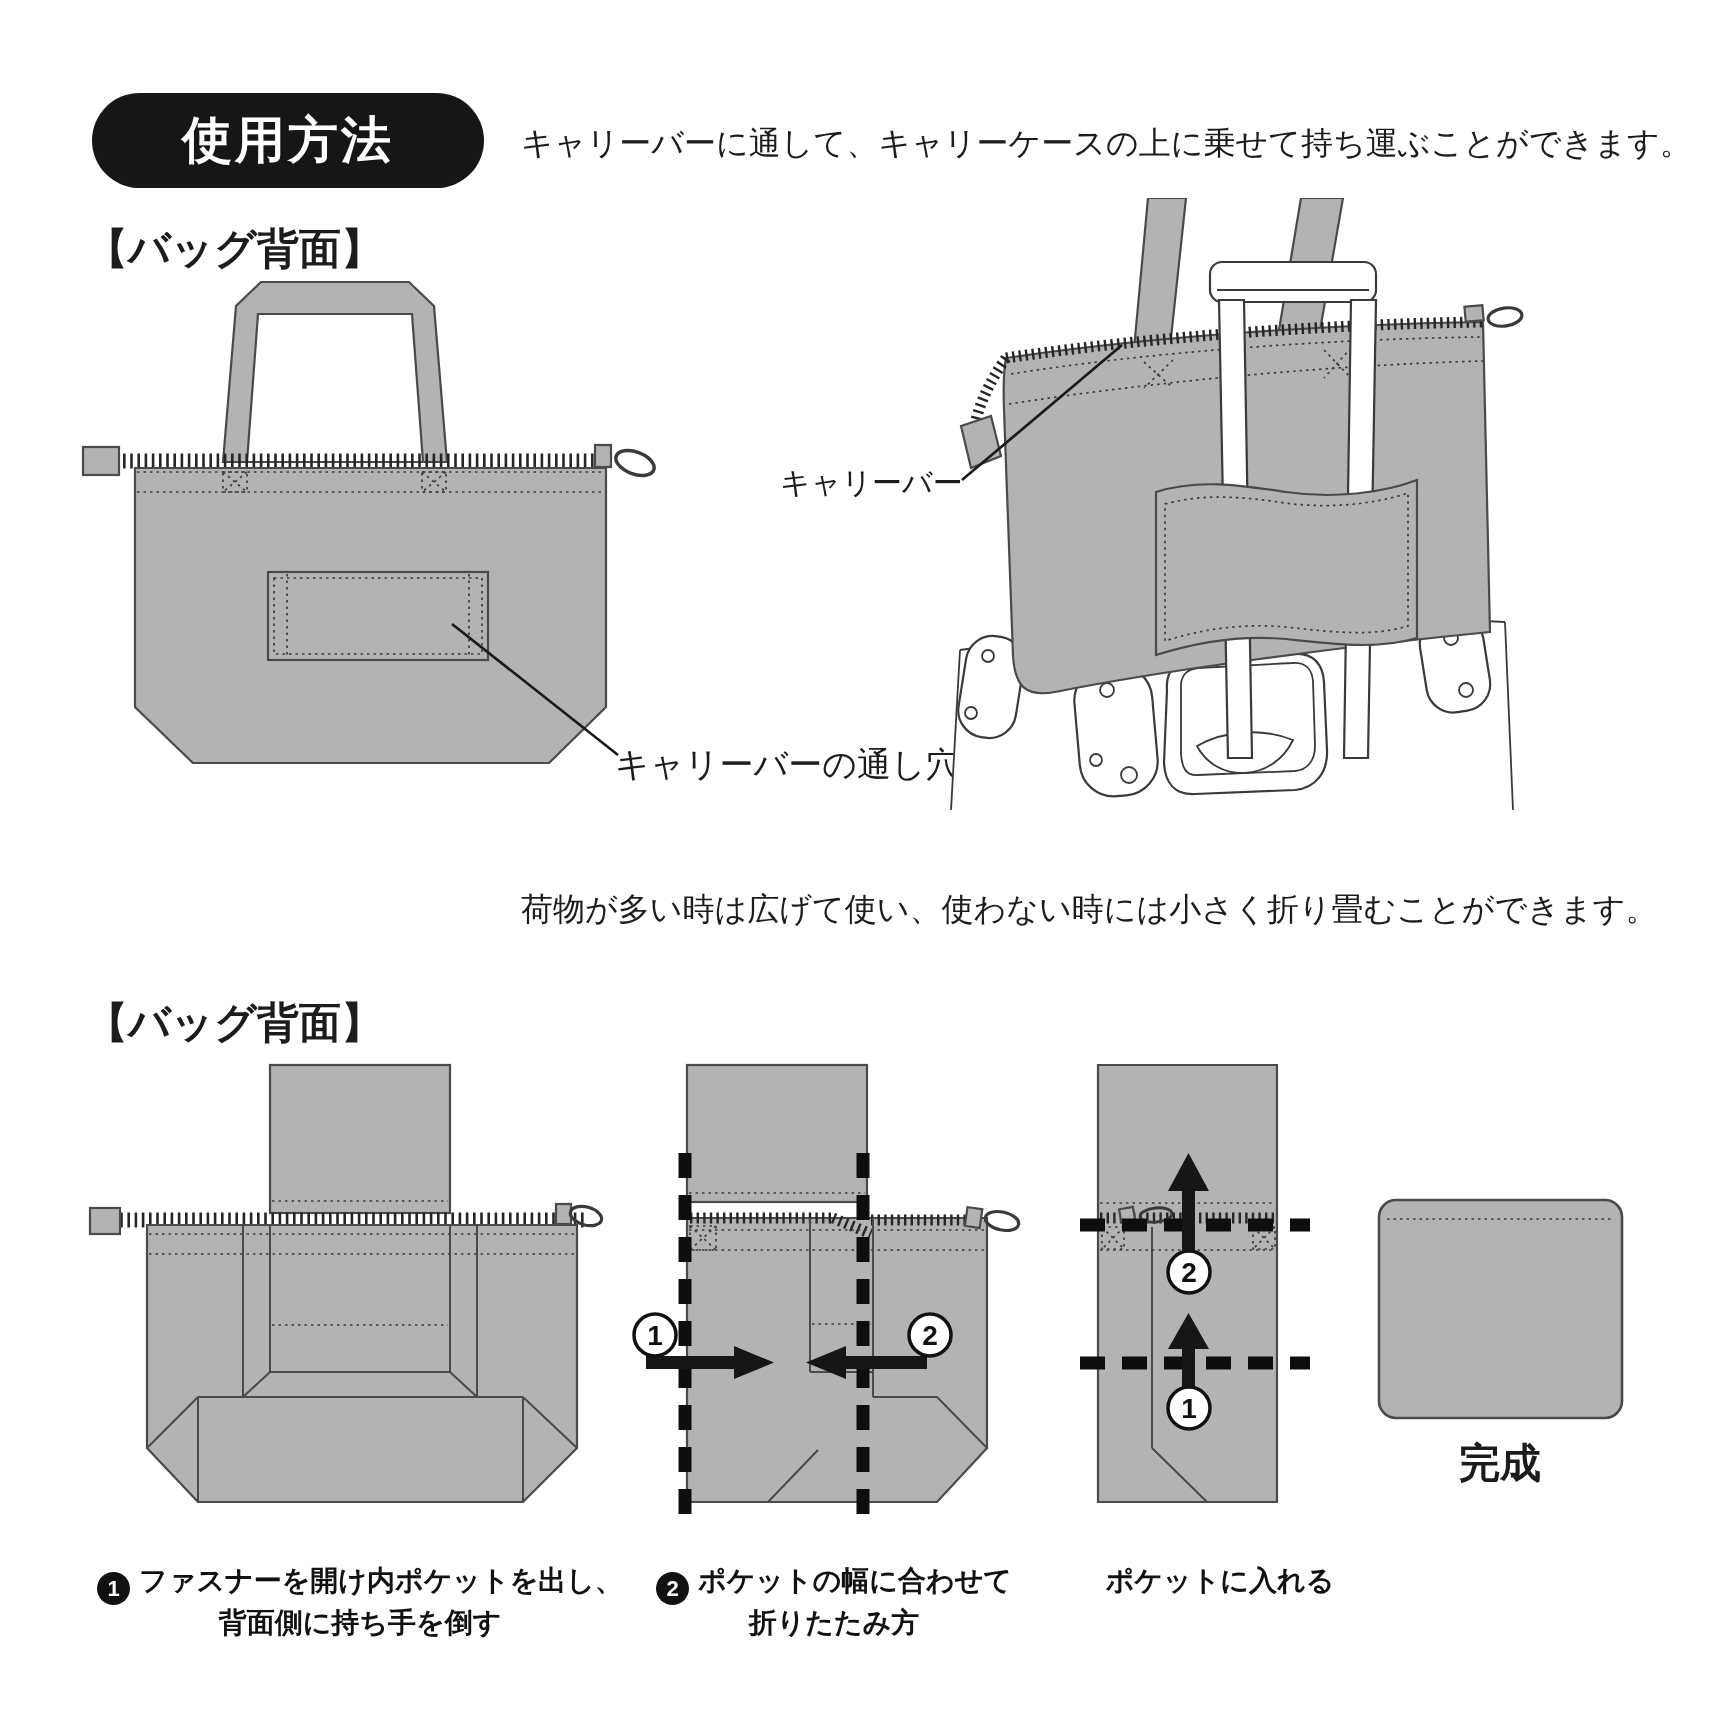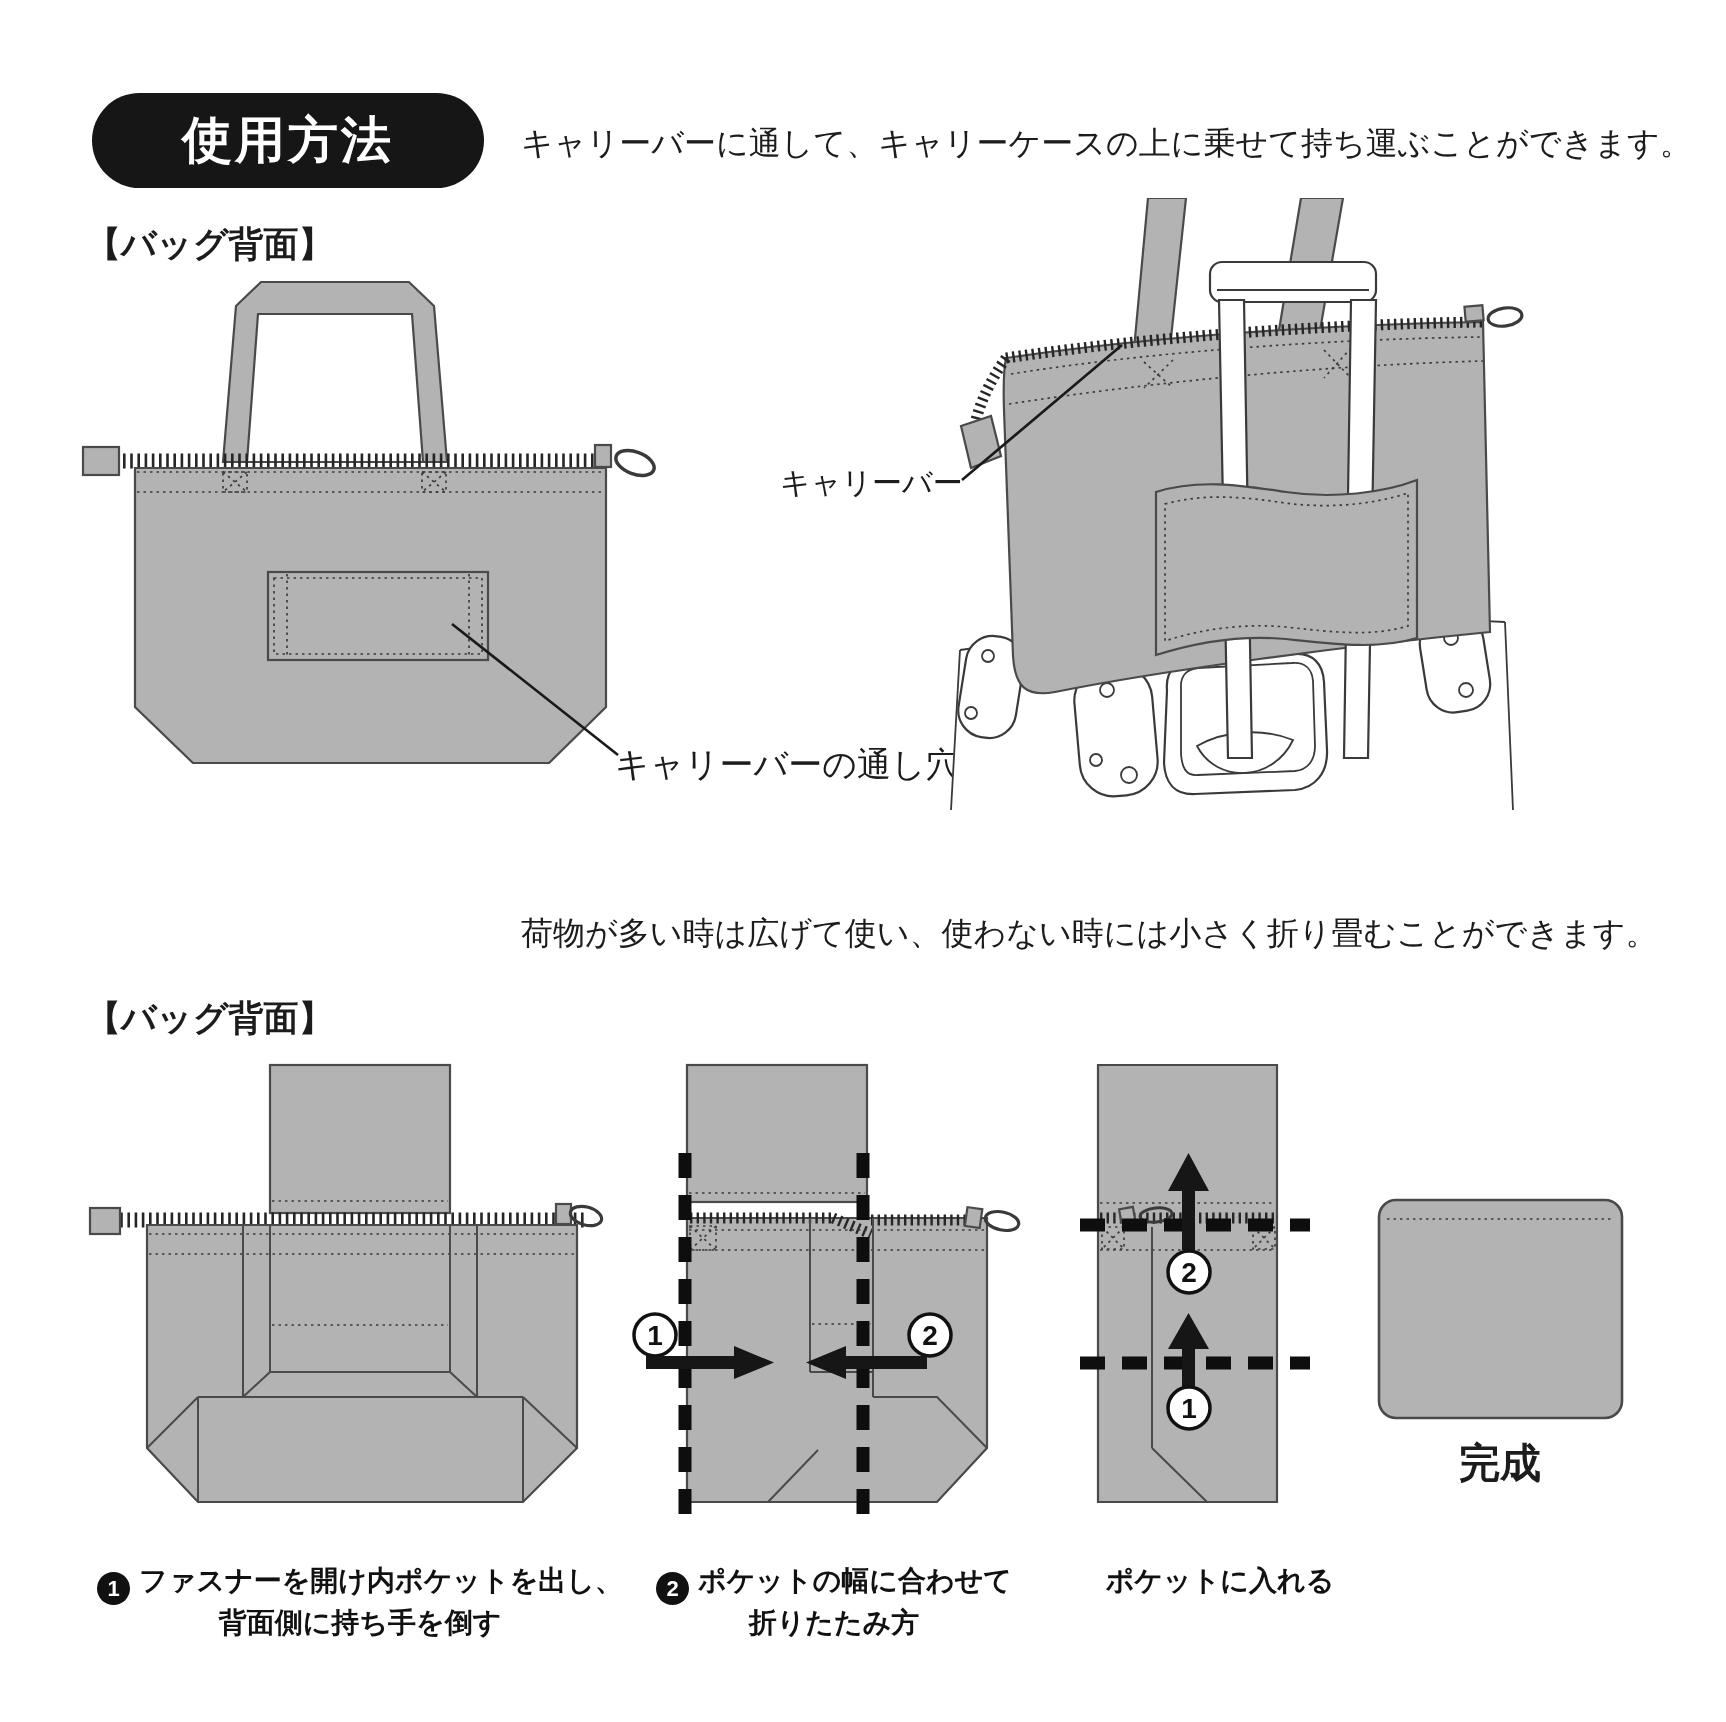--- a/index.html
+++ b/index.html
@@ -7,21 +7,21 @@
     position:relative;width:1726px;height:1722px;background:#ffffff;
     font-family:"Liberation Sans",sans-serif;color:#1a1a1a;overflow:hidden;
   }
   .abs{position:absolute;}
   .pill{
     position:absolute;left:92px;width:392px;height:95px;background:#161616;color:#fff;
     border-radius:48px;display:flex;align-items:center;justify-content:center;
     font-size:50px;font-weight:bold;letter-spacing:3px;
   }
   .desc{position:absolute;left:521px;font-size:32px;color:#1c1c1c;letter-spacing:0px;white-space:nowrap;}
-  .subheading{position:absolute;left:86px;font-size:35px;font-weight:bold;color:#1c1c1c;}
+  .subheading{position:absolute;left:86px;font-size:42px;font-weight:bold;color:#1c1c1c;}
   .fig-label{position:absolute;font-size:31px;color:#1c1c1c;white-space:nowrap;}
   .done-label{position:absolute;left:1375px;top:1436px;width:250px;text-align:center;
     font-size:41px;font-weight:bold;color:#1c1c1c;}
   .caption{position:absolute;top:1563px;text-align:center;font-size:28px;font-weight:600;
     color:#111;line-height:35px;}
   .numcircle{
     display:inline-flex;width:33px;height:33px;border-radius:50%;background:#111;color:#fff;
     align-items:center;justify-content:center;font-size:22px;font-weight:bold;
     margin-right:9px;vertical-align:-6px;
   }
@@ -128,21 +128,21 @@
     </g>
 
     <g>
       <path class="bag" d="M291 294 C335 280 380 288 421 294 C468 301 518 295 552 282 L552 440 C512 452 468 446 421 441 C378 437 332 444 291 457 Z"></path>
       <path class="dot" d="M300 306 C340 295 380 299 420 305 C465 311 510 306 543 295 L543 428 C507 439 466 434 421 429 C380 425 336 431 300 443 Z"></path>
     </g>
     <path class="darkline" d="M97 282 L257 147"></path>
   </svg>
   <div class="fig-label" style="left:780px;top:463px;font-size:30px;">キャリーバー</div>
 
-  <div class="desc" style="top:912px;">荷物が多い時は広げて使い、使わない時には小さく折り畳むことができます。</div>
+  <div class="desc" style="top:888px;">荷物が多い時は広げて使い、使わない時には小さく折り畳むことができます。</div>
   <div class="subheading" style="top:995px;">【バッグ背面】</div>
 
   <svg class="abs" style="left:88px;top:1058px;" width="520" height="452" viewBox="0 0 520 452">
     <g>
       <rect class="bag" x="182" y="7" width="180" height="148"></rect>
       <path class="dot" d="M184 143 H360"></path>
     </g>
     <path class="teeth" d="M25 162 H500"></path>
     <rect class="bag" x="2" y="150" width="30" height="26"></rect>
     <g>

